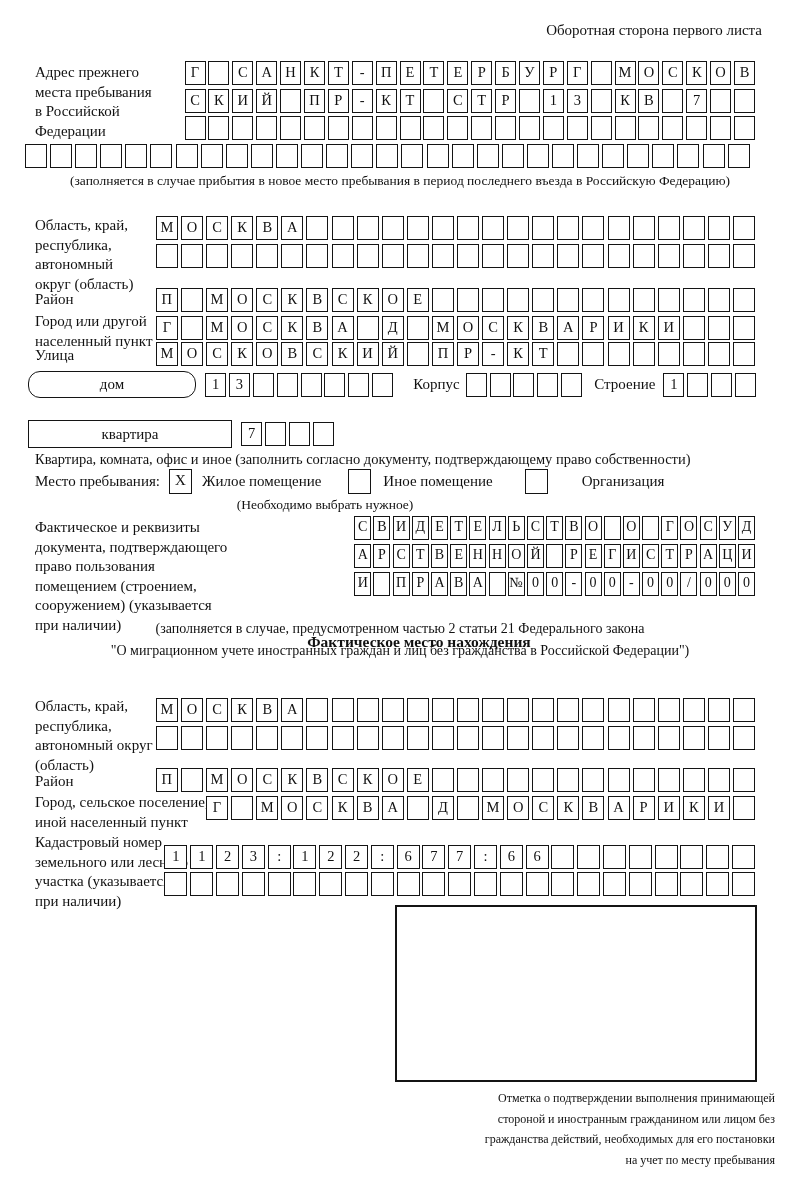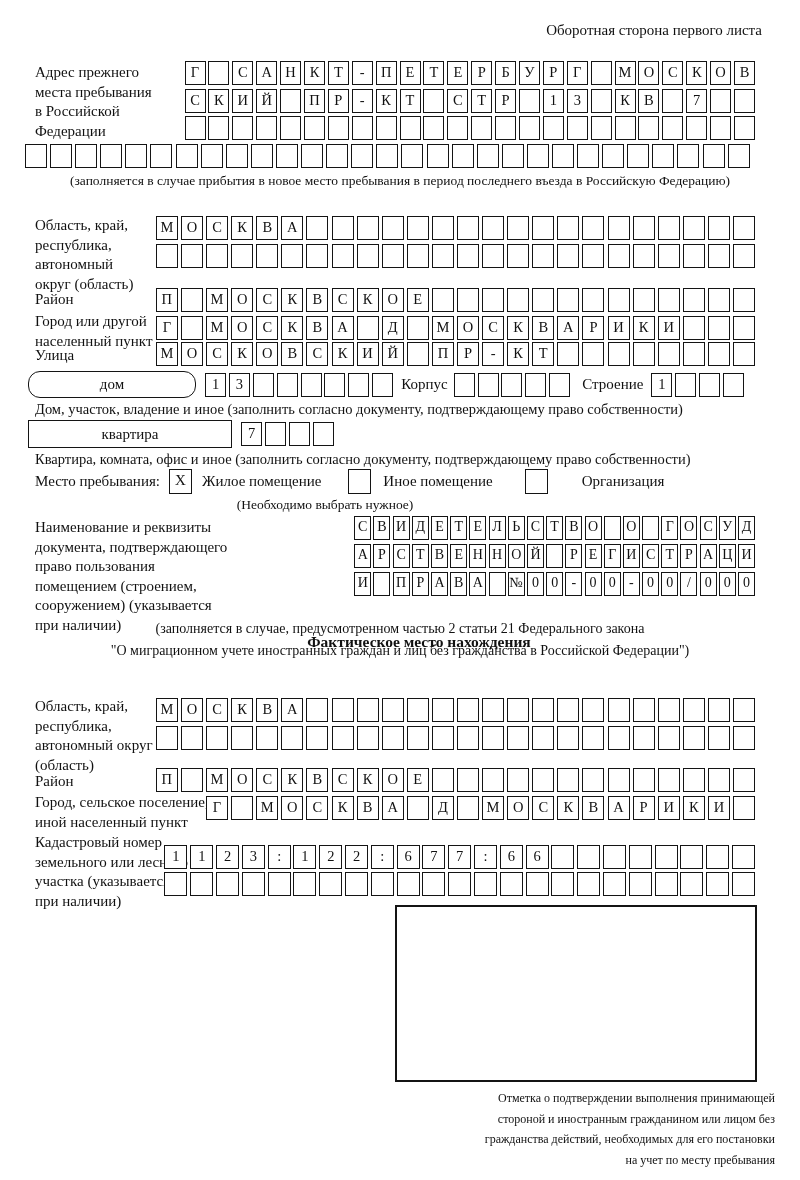--- a/index.html
+++ b/index.html
@@ -307,37 +307,36 @@
     <div class="cellrow p24" style="margin-left:9px;">
         <span class="cell">1</span>
         <span class="cell">3</span>
         <span class="cell"></span>
         <span class="cell"></span>
         <span class="cell"></span>
         <span class="cell"></span>
         <span class="cell"></span>
         <span class="cell"></span>
       </div>
-    <span class="opt-label" style="margin-left:8px;">Корпус</span>
+    <span class="opt-label" style="margin-left:20px;">Корпус</span>
     <div class="cellrow p24" style="margin-left:6px;">
         <span class="cell"></span>
         <span class="cell"></span>
         <span class="cell"></span>
         <span class="cell"></span>
         <span class="cell"></span>
       </div>
     <span class="opt-label" style="margin-left:12px;">Строение</span>
     <div class="cellrow p24" style="margin-left:8px;">
         <span class="cell">1</span>
         <span class="cell"></span>
         <span class="cell"></span>
         <span class="cell"></span>
       </div>
   </div>
-  <div class="abs caption" style="left:35px;top:401px;">Дом, участок, владение и иное (заполнить согласно документу, подтверждающему право собственности)</div>
 
   <div class="abs inline-flex" style="left:28px;top:420px;">
     <div class="named-box" style="width:204px;height:28px;">квартира</div>
     <div class="cellrow p24" style="margin-left:9px;">
         <span class="cell">7</span>
         <span class="cell"></span>
         <span class="cell"></span>
         <span class="cell"></span>
       </div>
   </div>
@@ -347,21 +346,21 @@
   <div class="abs inline-flex" style="left:35px;top:469px;">
     <span class="opt-label">Место пребывания:</span>
     <span class="chk" style="margin-left:9px;">X</span>
     <span class="opt-label" style="margin-left:10px;">Жилое помещение</span>
     <span class="chk" style="margin-left:27px;"></span>
     <span class="opt-label" style="margin-left:12px;">Иное помещение</span>
     <span class="chk" style="margin-left:32px;"></span>
     <span class="opt-label" style="margin-left:34px;">Организация</span>
   </div>
 
-  <div class="abs lbl" style="left:35px;top:518px;">Наименование и реквизиты
+  <div class="abs lbl" style="left:35px;top:518px;">Фактическое и реквизиты
 документа, подтверждающего
 право пользования
 помещением (строением,
 сооружением) (указывается
 при наличии)</div>
   <div class="abs rows docrows" style="top:516px;right:45px;">
     <div class="cellrow p19">
         <span class="cell">С</span>
         <span class="cell">В</span>
         <span class="cell">И</span>

